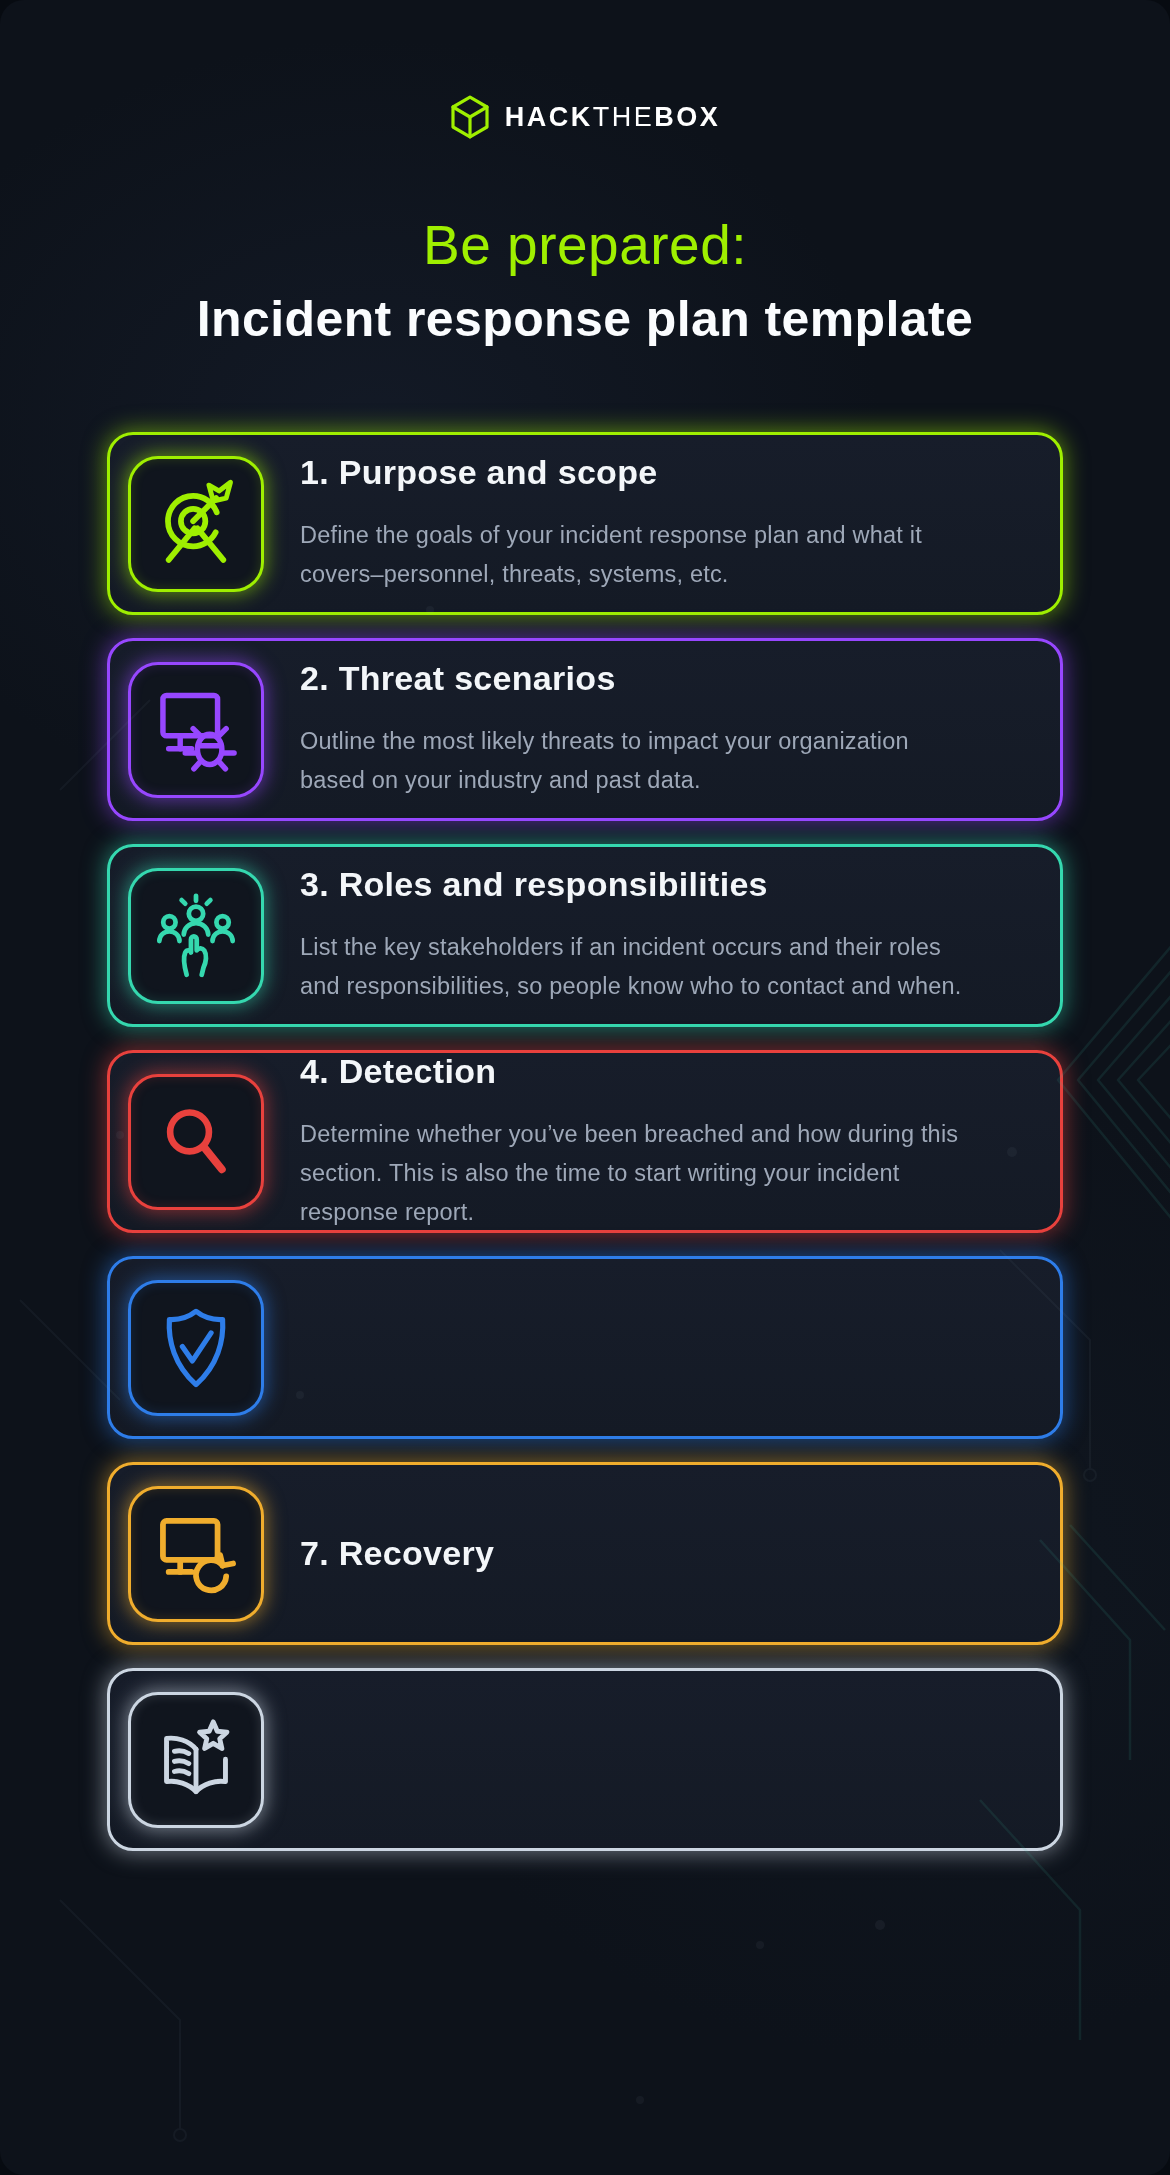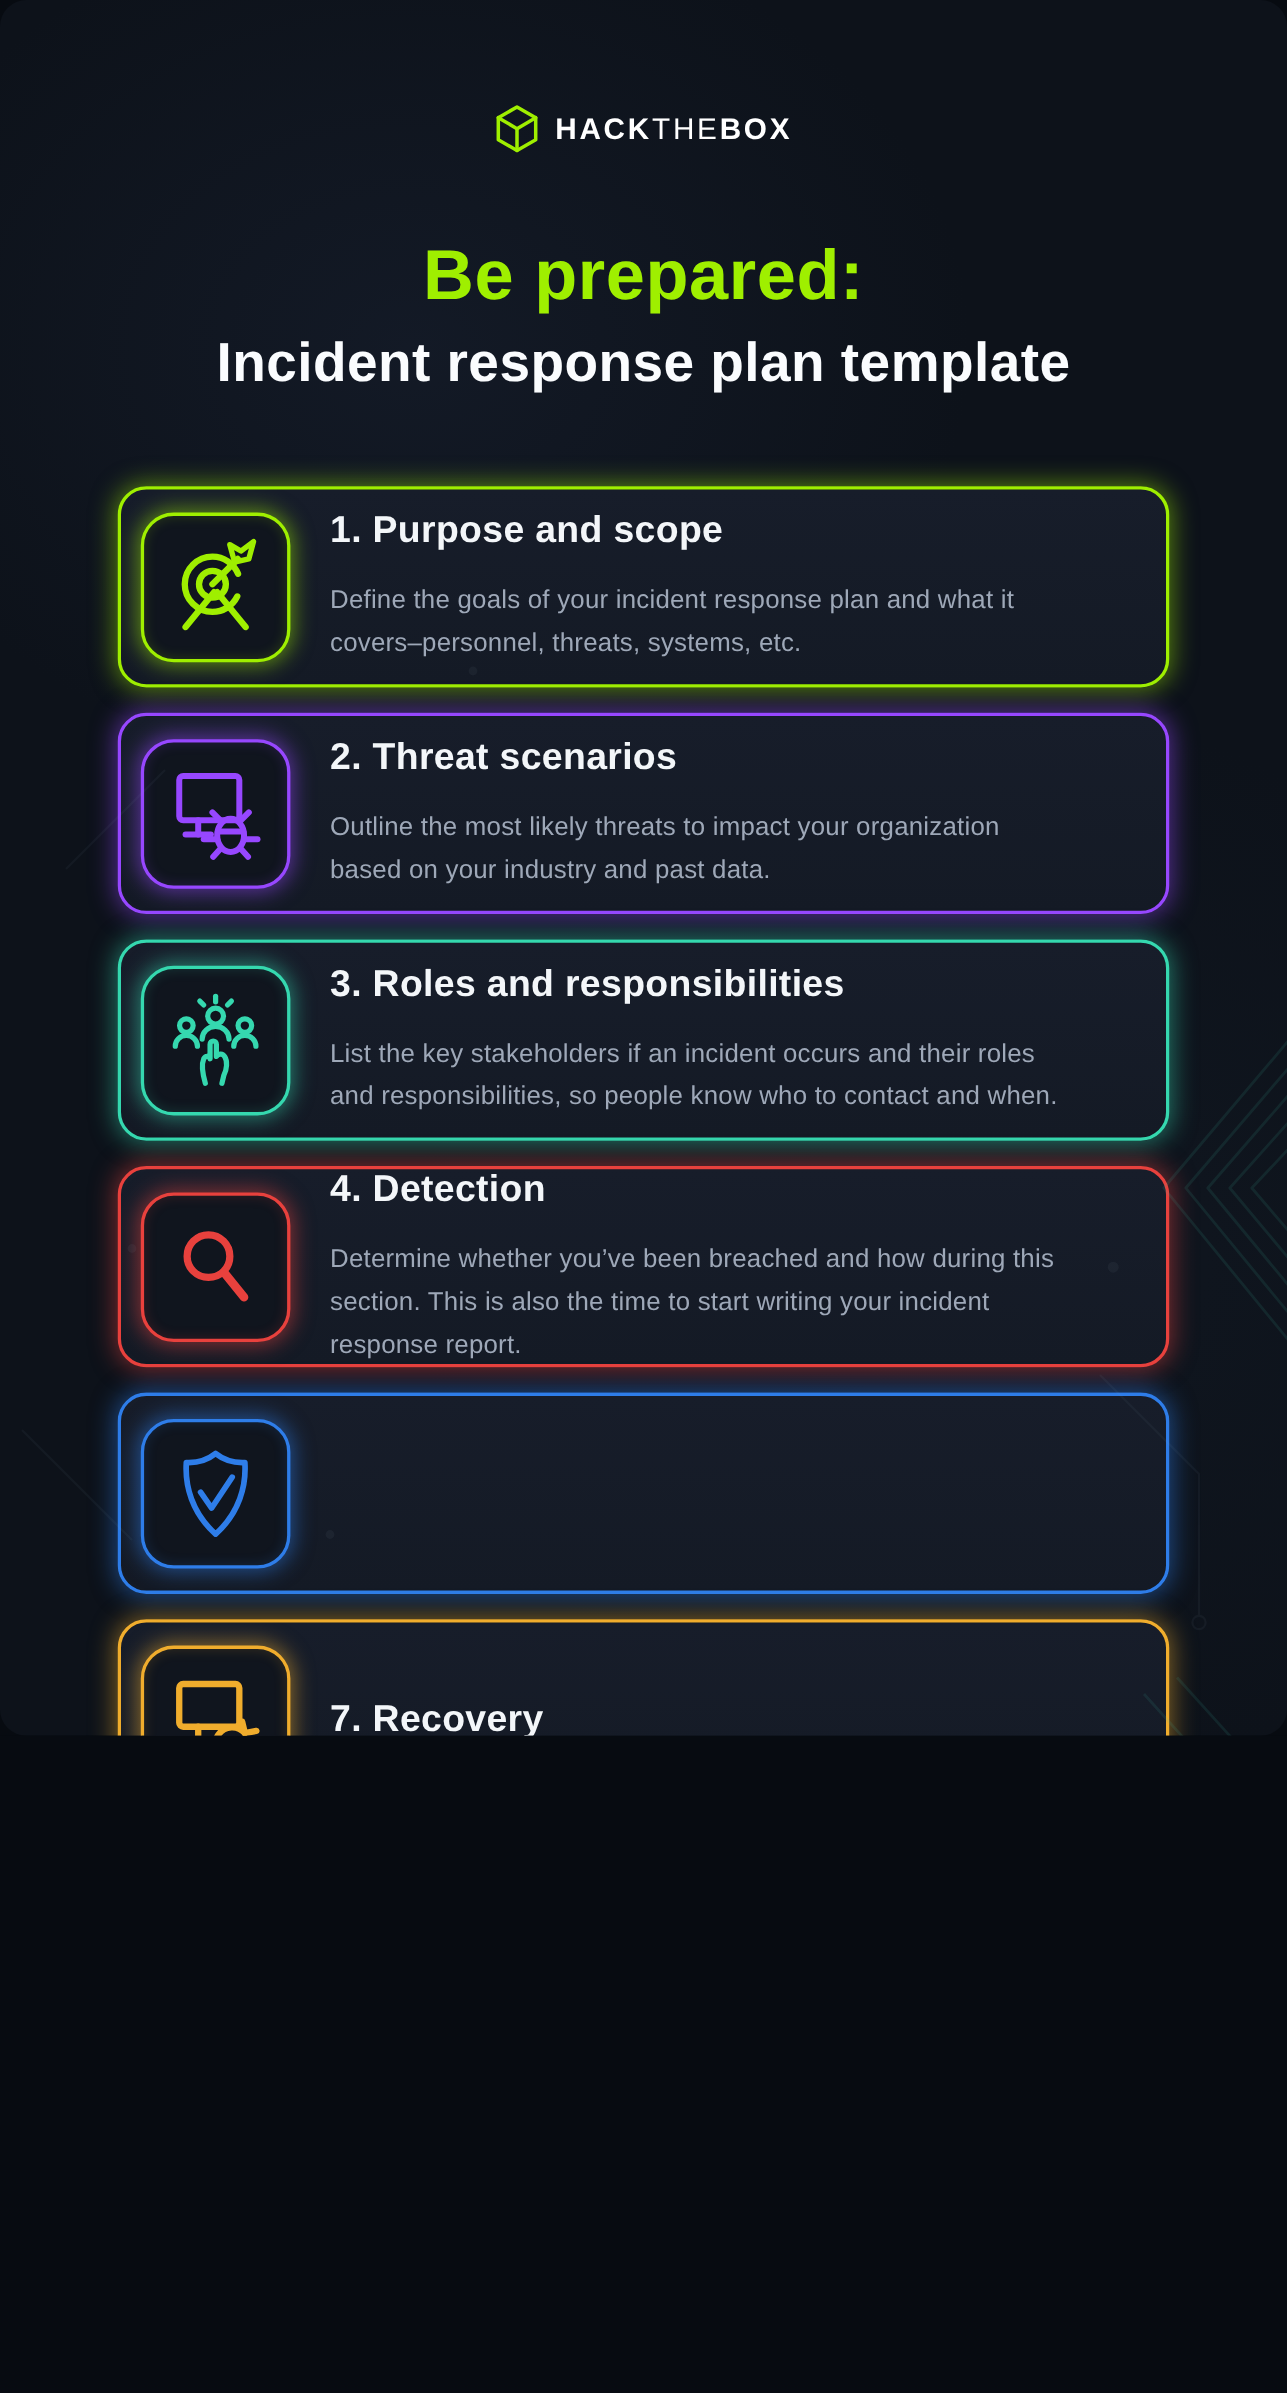--- a/index.html
+++ b/index.html
@@ -1,32 +1,32 @@
 <!DOCTYPE html>
 <html><head>
 <meta charset="utf-8">
 <style>
   html,body{margin:0;padding:0;background:#070b11;}
   .poster{
-    position:relative;width:1170px;height:1578px;overflow:hidden;
+    position:relative;width:1170px;height:2175px;overflow:hidden;
     background:
       radial-gradient(820px 640px at 32% 20%, rgba(24,32,48,.55) 0%, rgba(24,32,48,0) 62%),
       radial-gradient(900px 820px at 78% 72%, rgba(19,27,38,.5) 0%, rgba(19,27,38,0) 60%),
       #0d121a;
     font-family:"Liberation Sans",sans-serif;
     border-radius:24px;
   }
   .deco{position:absolute;inset:0;width:1170px;height:2175px;pointer-events:none;}
   
   .logo{display:flex;align-items:center;justify-content:center;gap:15px;padding-top:95px;}
   .logo-cube{width:40px;height:44px;color:#9fef00;display:block;}
   .wordmark{font-size:27px;font-weight:700;color:#ffffff;letter-spacing:2.5px;}
   .wordmark .the{font-weight:400;}
   .title{text-align:center;margin-top:74px;}
-  .title-line1{font-size:64px;font-weight:700;color:#9fef00;letter-spacing:.5px;margin:0;}
+  .title-line1{font-size:55px;font-weight:400;color:#9fef00;letter-spacing:.5px;margin:0;}
   .title-line2{font-size:50px;font-weight:700;color:#fafcfe;letter-spacing:.4px;margin:13px 0 0;}
   
   .cards{width:956px;margin:84px auto 0;display:flex;flex-direction:column;gap:23px;}
   .card{
     box-sizing:border-box;height:183px;border-radius:26px;
     display:flex;align-items:center;
     background:linear-gradient(180deg,#171d2a 0%,#141a25 100%);
     border:3px solid var(--accent);
     box-shadow:0 0 22px 2px var(--glow);
   }

